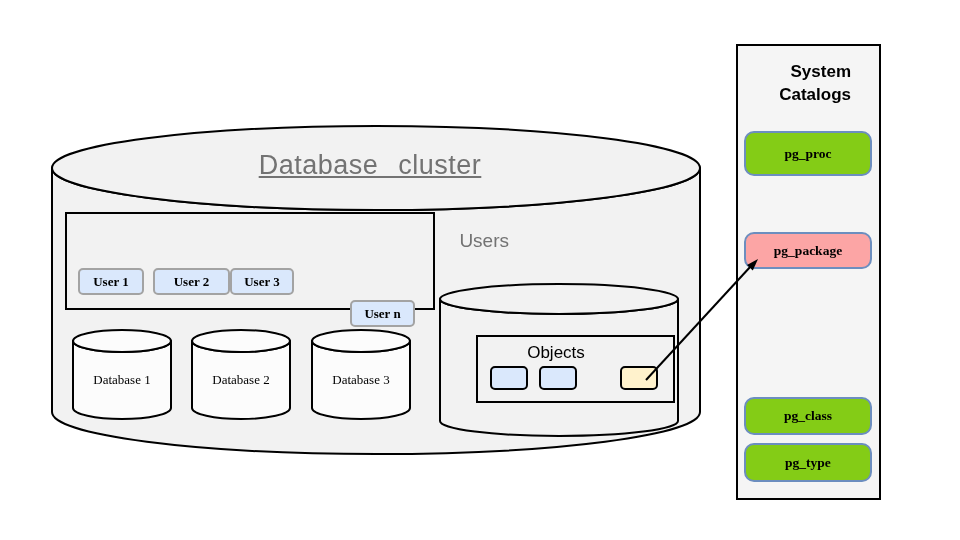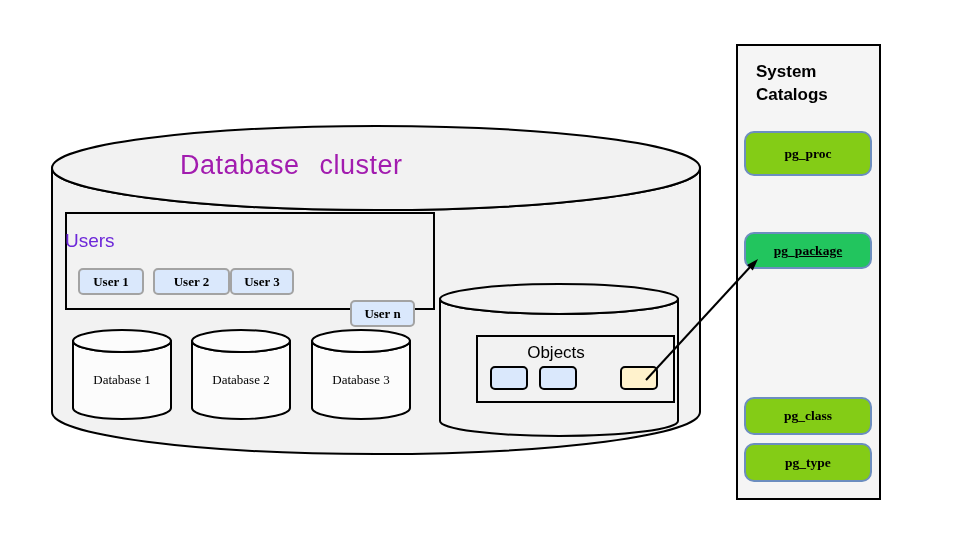--- a/index.html
+++ b/index.html
@@ -5,36 +5,36 @@
   html,body { margin:0; padding:0; background:#ffffff; }
   #stage {
     position:relative; width:960px; height:540px; background:#ffffff;
     font-family:"Liberation Sans", sans-serif; overflow:hidden;
   }
   svg.layer { position:absolute; left:0; top:0; width:960px; height:540px; }
   svg.overlay { pointer-events:none; }
 
   .shape { stroke:#000; stroke-width:2; stroke-linejoin:round; }
 
-  .abs { position:absolute; box-sizing:border-box; }
+  .abs { position:absolute; box-sizing:border-box;text-align:right; }
 
   
   #cluster-title {
-    left:180px; top:150px; width:380px; text-align:left;
-    font-size:27px; color:#a21caf; letter-spacing:0.5px; word-spacing:12px;
+    left:180px; top:150px; width:380px; text-align:center;
+    font-size:27px; color:#737373; letter-spacing:0.5px; word-spacing:12px;text-decoration:underline;
   }
 
   
   #users-box {
     left:65px; top:212px; width:370px; height:98px;
     border:2px solid #000; background:#f2f2f2;
   }
   #users-title {
-    left:65px; top:230px; width:444px; text-align:left;
-    font-size:19px; color:#6d28d9;
+    left:65px; top:230px; width:444px; text-align:right;
+    font-size:19px; color:#737373;
   }
   .user-btn {
     top:268px; height:27px;
     background:#dae8fc; border:2px solid #a3a3a3; border-radius:5px;
     display:flex; align-items:center; justify-content:center;
     font-family:"Liberation Serif", serif; font-weight:bold; font-size:13px; color:#000;
   }
   #user-btn-1 { left:78px;  width:66px; }
   #user-btn-2 { left:153px; width:77px; }
   #user-btn-3 { left:230px; width:64px; }
@@ -75,21 +75,21 @@
     left:756px; top:60px; width:95px;
     font-size:17px; font-weight:bold; color:#000; line-height:23px;
   }
   .catalog-btn {
     left:744px; width:128px;
     border:2px solid #6c8ebf; border-radius:10px;
     display:flex; align-items:center; justify-content:center;
     font-family:"Liberation Serif", serif; font-weight:bold; font-size:13.5px; color:#000;
   }
   .catalog-btn.blue   { background:#84cc16; }
-  .catalog-btn.yellow { background:#22c55e;text-decoration:underline; }
+  .catalog-btn.yellow { background:#fca5a5; }
   #btn-pg-proc      { top:131px; height:45px; }
   #btn-pg-namespace { top:186px; height:38px; }
   #btn-pg-package   { top:232px; height:37px; }
   #btn-pg-class     { top:397px; height:38px; }
   #btn-pg-type      { top:443px; height:39px; }
 </style>
 </head>
 <body>
 
 <div id="stage">

